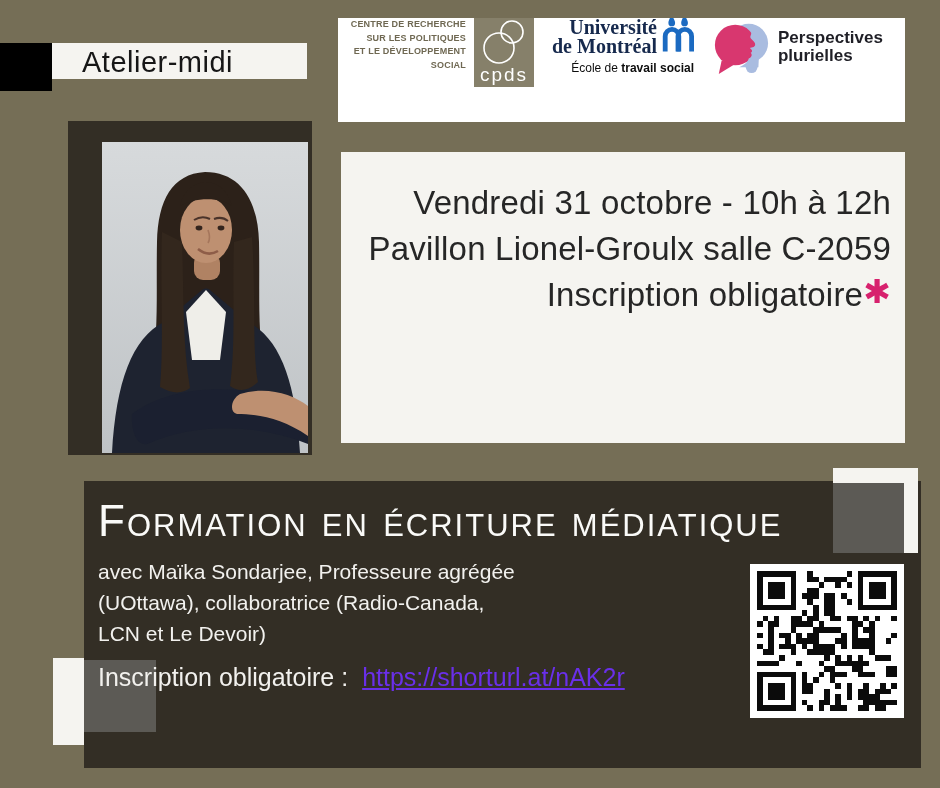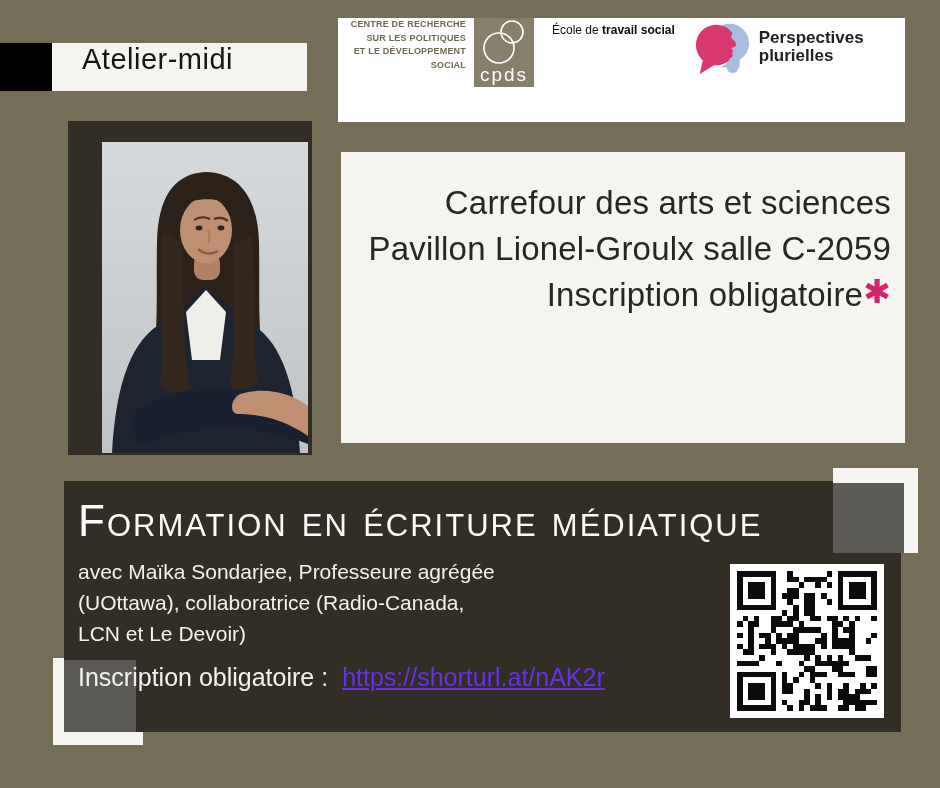--- a/index.html
+++ b/index.html
@@ -1,22 +1,22 @@
 <!DOCTYPE html>
 <html><head>
 <meta charset="utf-8">
 <style>
   html,body{margin:0;padding:0;}
   body{font-family:"Liberation Sans",sans-serif;}
   .page{position:relative;width:940px;height:788px;background:#756E56;overflow:hidden;}
 
   
   .black-square{position:absolute;left:0;top:43px;width:52px;height:48px;background:#000;}
-  .badge{position:absolute;left:52px;top:43px;width:255px;height:48px;background:#F5F4F0;
-         display:flex;align-items:flex-start;}
+  .badge{position:absolute;left:52px;top:43px;width:255px;height:36px;background:#F5F4F0;
+         display:flex;align-items:flex-end;}
   .badge span{padding-left:30px;font-size:29px;color:#161616;letter-spacing:.5px;}
 
   
   .logo-bar{position:absolute;left:338px;top:18px;width:567px;height:104px;background:#FFFFFF;
             display:flex;align-items:flex-start;padding:0 0;box-sizing:border-box;gap:8px;overflow:hidden;}
   .cpds-text{width:128px;text-align:right;font-size:9px;font-weight:bold;color:#6F6852;line-height:1.5;letter-spacing:.2px;flex:none;}
   .cpds-square{position:relative;width:60px;height:69px;background:#86806A;flex:none;}
   .cpds-square svg{position:absolute;left:0;top:0;}
   .cpds-acronym{position:absolute;left:0;right:0;bottom:1px;text-align:center;color:#fff;
                 font-size:19px;letter-spacing:2px;font-weight:400;}
@@ -40,21 +40,21 @@
   .ast{color:#D7216D;font-size:33px;vertical-align:3px;line-height:0;}
   .event-note{margin-top:12px;color:#D7216D;font-size:20px;line-height:1.35;}
   .note-ast{font-size:27px;vertical-align:-3px;line-height:0;margin-right:3px;}
 
   
   .bl-white-square{position:absolute;left:53px;top:658px;width:90px;height:87px;background:#F5F4F0;}
   .tr-white-square{position:absolute;left:833px;top:468px;width:85px;height:85px;background:#F5F4F0;}
   .tr-gray-square{position:absolute;left:833px;top:483px;width:71px;height:70px;background:#5C5A55;}
 
   
-  .dark-box{position:absolute;left:64px;top:481px;width:837px;height:251px;background:#332E25;}
+  .dark-box{position:absolute;left:84px;top:481px;width:837px;height:287px;background:#332E25;}
   .bl-gray-square{position:absolute;left:0;top:179px;width:72px;height:72px;background:#5C5A55;}
   .dark-content{position:relative;z-index:1;padding:14px 0 0 14px;}
   .workshop-title{font-variant:small-caps;font-size:44px;letter-spacing:2px;color:#FAFAF8;
                   line-height:52px;white-space:nowrap;}
   .speaker{margin-top:10px;font-size:21px;color:#F2F1EE;line-height:1.47;max-width:600px;}
   .reg-line{margin-top:13px;font-size:25px;color:#F2F1EE;white-space:nowrap;}
   .reg-link{color:#6A2FE9;text-decoration:underline;margin-left:14px;}
   .qr{position:absolute;left:666px;top:83px;width:140px;height:140px;background:#fff;padding:7px;z-index:1;}
   .qr svg{display:block;width:140px;height:140px;shape-rendering:crispEdges;}
 </style>
@@ -75,20 +75,32 @@
       <div>ET LE DÉVELOPPEMENT SOCIAL</div>
     </div>
     <div class="cpds-square">
       <svg width="60" height="61" viewBox="0 0 60 61">
         <circle cx="38" cy="14" r="11" fill="none" stroke="#fff" stroke-width="1.6"></circle>
         <circle cx="25" cy="30" r="15" fill="none" stroke="#fff" stroke-width="1.6"></circle>
       </svg>
       <div class="cpds-acronym">cpds</div>
     </div>
     <div class="udem">
+      <div class="udem-top">
+        <div class="udem-name">
+          <div>Université</div>
+          <div>de Montréal</div>
+        </div>
+        <svg class="udem-symbol" width="32" height="38" viewBox="0 0 40 46">
+          <path d="M12,0 C9.5,5 8,7.5 8,10.5 a4.2,4.2 0 0 0 8.4,0 C16.4,7.5 14.5,5 12,0 Z" fill="#1B6AC1"></path>
+          <path d="M28,0 C25.5,5 24,7.5 24,10.5 a4.2,4.2 0 0 0 8.4,0 C32.4,7.5 30.5,5 28,0 Z" fill="#1B6AC1"></path>
+          <path d="M4,46 V27 a8.5,8.5 0 0 1 17,0 V46" fill="none" stroke="#1B6AC1" stroke-width="6"></path>
+          <path d="M20,46 V27 a8.5,8.5 0 0 1 17,0 V46" fill="none" stroke="#1B6AC1" stroke-width="6"></path>
+        </svg>
+      </div>
       <div class="udem-school">
         <span>École de </span><b>travail social</b>
       </div>
     </div>
     <div class="persp">
       <svg width="58" height="58" viewBox="0 0 60 60">
         <circle cx="38" cy="26" r="20" fill="#A9BCE0"></circle>
         <circle cx="41" cy="51" r="6" fill="#A9BCE0"></circle>
         <circle cx="24" cy="28" r="21" fill="#D8376F"></circle>
         <path d="M10,44 L7,58 L23,48 Z" fill="#D8376F"></path>
@@ -123,21 +135,21 @@
       <path d="M10,311 C14,240 30,196 62,180 L100,148 C102,146 106,146 108,148 L146,180 C178,196 194,240 198,311 Z" fill="#1E2330"></path>
       <path d="M84,170 L104,148 L124,170 L118,218 L90,218 Z" fill="#EFEEE9"></path>
       <path d="M60,90 C58,140 62,200 58,245 C70,252 80,252 88,246 C80,200 82,150 80,100 Z" fill="#33271D"></path>
       <path d="M150,95 C154,150 150,210 156,240 C146,250 136,250 128,244 C134,200 130,150 132,100 Z" fill="#33271D"></path>
       <path d="M30,272 C70,242 140,240 200,262 L206,268 L206,302 C150,280 90,282 45,302 C35,304 29,290 30,272 Z" fill="#1B2030"></path>
       <path d="M138,252 C165,244 190,252 206,264 L206,294 C180,276 155,272 135,272 C127,270 129,257 138,252 Z" fill="#BE9071"></path>
     </svg>
   </div>
 
   <div class="event-box">
-    <div class="event-line">Carrefour des arts et sciences</div>
+    <div class="event-line">Vendredi 31 octobre - 10h à 12h</div>
     <div class="event-line">Pavillon Lionel-Groulx salle C-2059</div>
     <div class="event-line"><span>Inscription obligatoire</span><span class="ast">✱</span></div>
   </div>
 
   <div class="bl-white-square"></div>
 
   <div class="dark-box">
     <div class="bl-gray-square"></div>
     <div class="dark-content">
       <div class="workshop-title">Formation en écriture médiatique</div>

